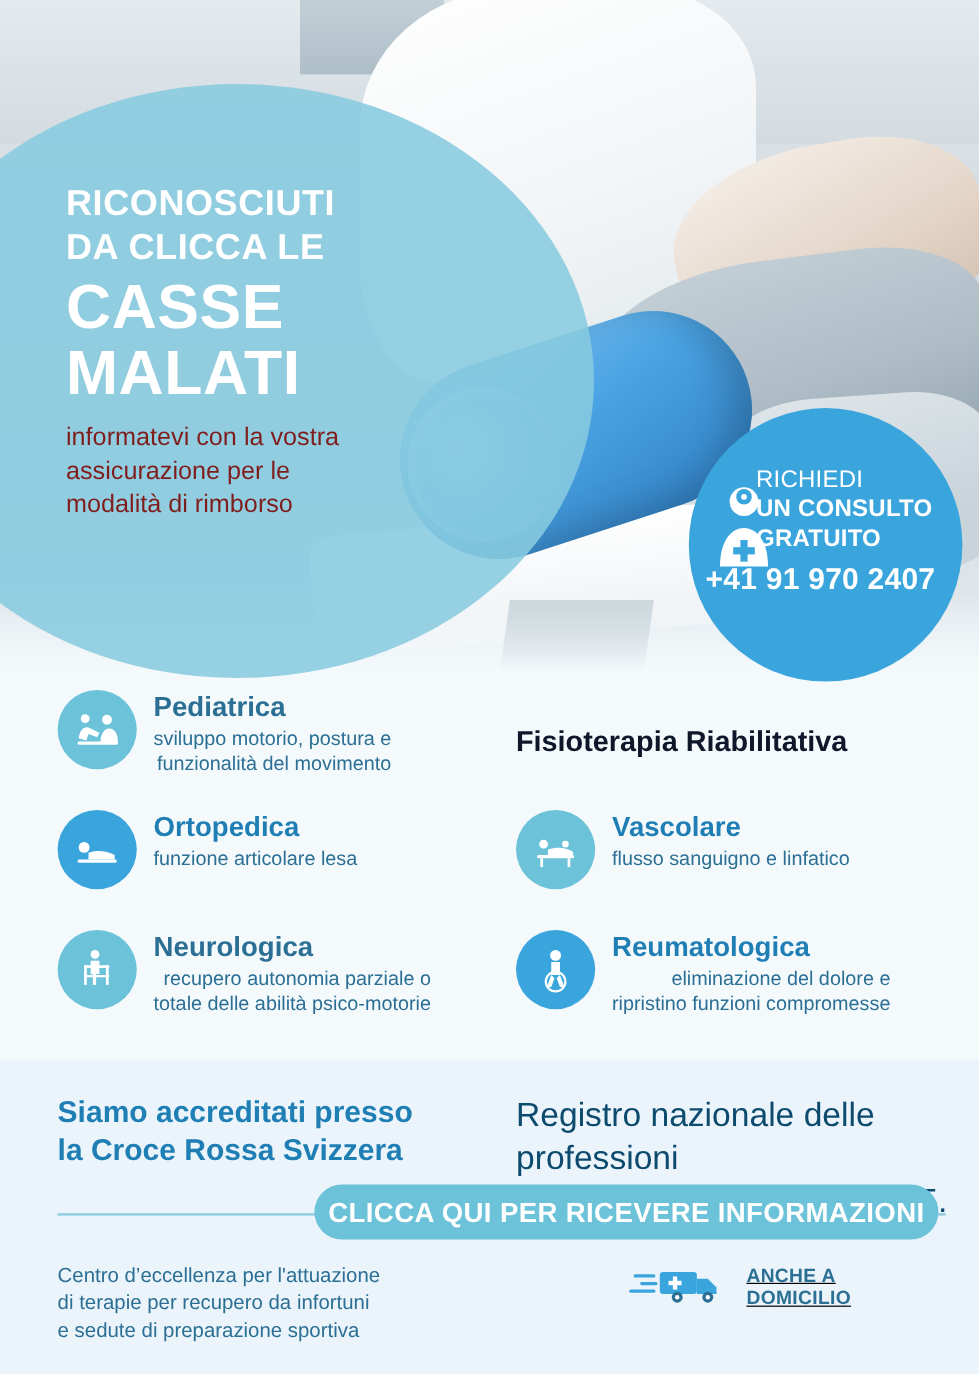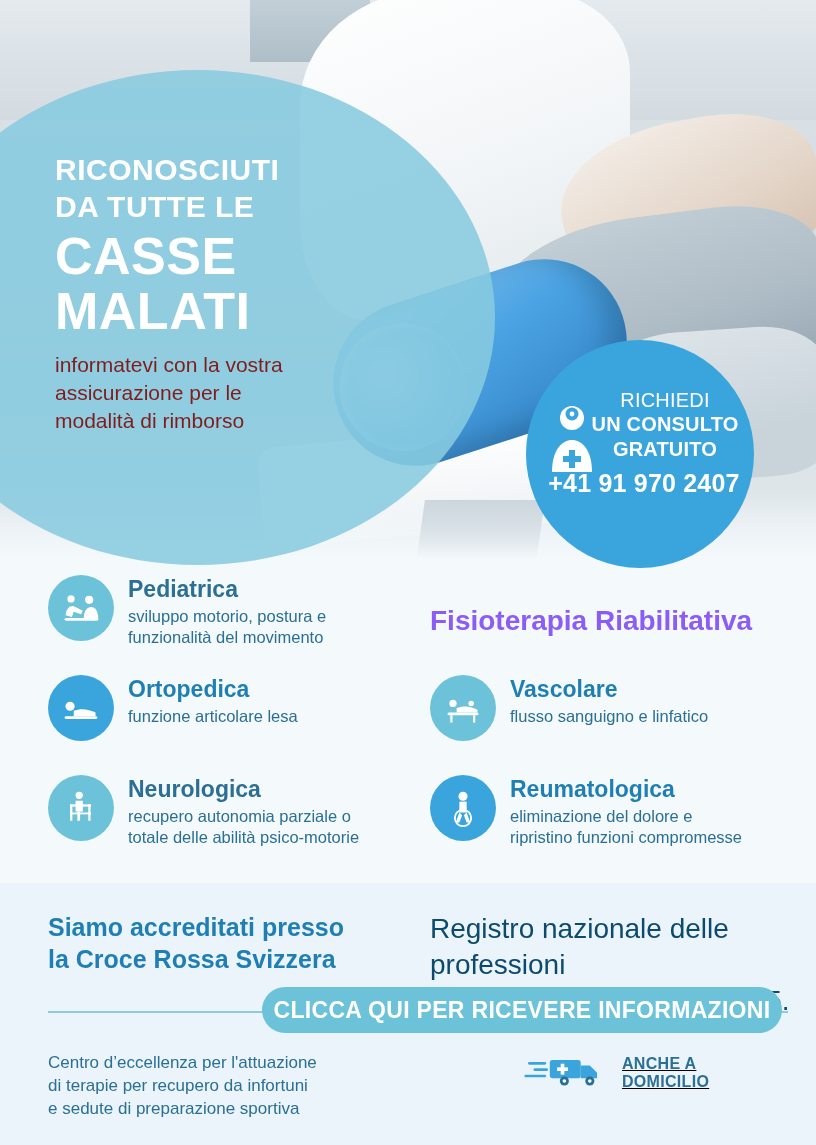--- a/index.html
+++ b/index.html
@@ -121,26 +121,25 @@
   }
   .hl3 { margin-top: 4px; }
   .hero-sub {
     margin-top: 12px;
     font-size: 21px; line-height: 1.33; color: #7f1d1d; font-weight: 400;
   }
 
   
   .consult-circle {
     position: absolute;
-    left: 526px; top: 340px;
+    left: 574px; top: 340px;
     width: 228px; height: 228px;
     border-radius: 50%;
     background: #3aa5dd;
     color: #ffffff;
-    text-align: center;
   }
   .consult-icon {
     position: absolute; left: 16px; top: 62px; width: 60px; height: 72px;
   }
   .consult-lines {
     position: absolute; left: 56px; top: 48px; width: 166px;
   }
   .consult-l { font-size: 20px; line-height: 1.22; font-weight: 400; letter-spacing:.2px;}
   .consult-l.b { font-weight: 600; }
   .consult-phone {
@@ -162,25 +161,25 @@
   }
   .ic-teal { background: #6cc2d8; }
   .ic-blue { background: #3aa5dd; }
   .svc-body { padding-top: 2px; }
   .svc-title {
     font-size: 23px; font-weight: bold; color: #2b6f94; line-height: 1.12;
   }
   .svc-title.blue { color: #1f7fb5; }
   .svc-desc {
     margin-top: 3px;
-    font-size: 16.5px; line-height: 1.3; color: #2b6f94;
+    font-size: 16.5px; line-height: 1.3; color: #2b6f94; text-align: right;
   }
   .right-head {
     position: absolute; left: 430px; top: 40px;
-    font-size: 28px; font-weight: bold; color: #8b5cf6;
+    font-size: 24px; font-weight: bold; color: #0f172a;
   }
 
   
   .footer {
     position: absolute; left: 0; top: 883px; width: 816px; height: 262px;
     background: #eaf4fa;
   }
   .accred {
     position: absolute; left: 48px; top: 28px; width: 350px;
     font-size: 25px; font-weight: bold; color: #1f7fb5; line-height: 1.28;
@@ -229,21 +228,21 @@
     <div class="patient-leg2"></div>
     <div class="table-top"></div>
     <div class="table-leg"></div>
     <div class="foam-roller"></div>
     <div class="hero-fade"></div>
   </div>
 
   <div class="teal-circle"></div>
   <div class="hero-text">
     <div class="hl1">RICONOSCIUTI</div>
-    <div class="hl2">DA TUTTE LE</div>
+    <div class="hl2">DA CLICCA LE</div>
     <div class="hl3">CASSE</div>
     <div class="hl4">MALATI</div>
     <div class="hero-sub">
       <div>informatevi con la vostra</div>
       <div>assicurazione per  le</div>
       <div>modalità di rimborso</div>
     </div>
   </div>
 
   <div class="consult-circle">

